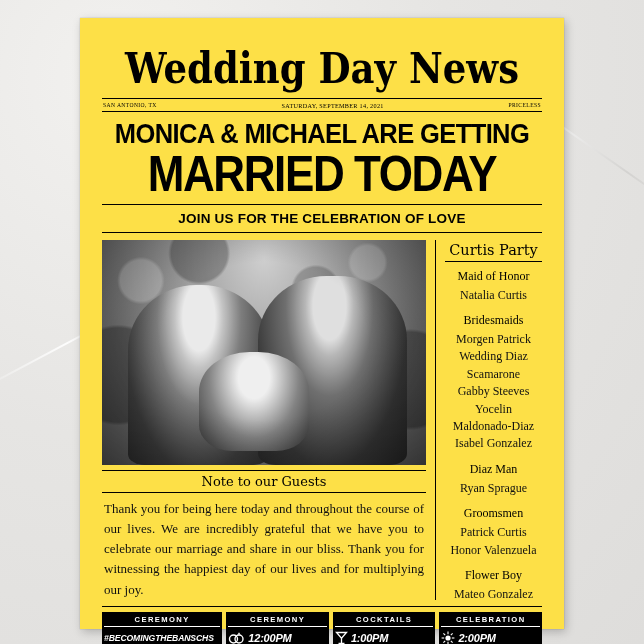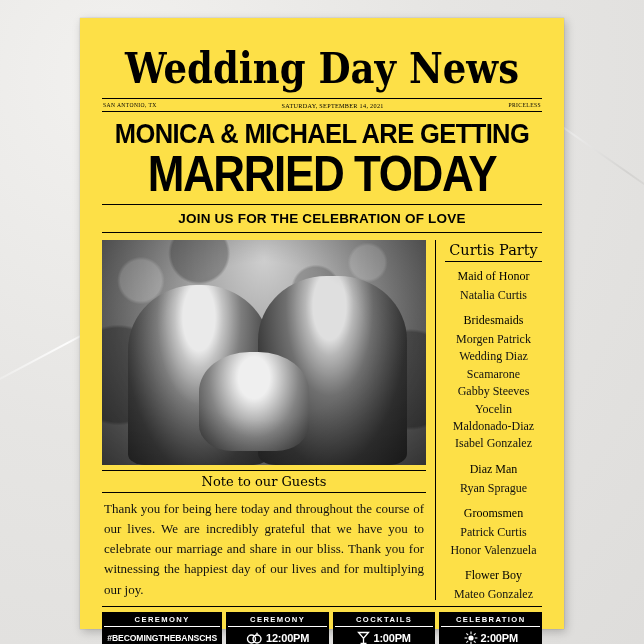--- a/index.html
+++ b/index.html
@@ -246,23 +246,24 @@
     font-size: 7.6px;
     letter-spacing: 1.4px;
     border-bottom: 1px solid #fff;
     padding-bottom: 2.5px;
     margin-bottom: 3px;
     display: block;
   }
   .fcell .fvalrow {
     display: flex;
     align-items: center;
-    justify-content: center;
+    justify-content: flex-start;
     gap: 3px;
     height: 15px;
+    font-style: italic;
   }
   .fcell .fval {
     font-family: "Liberation Sans", sans-serif;
     font-weight: bold;
     font-size: 11px;
     letter-spacing: -0.2px;
   }
   .fcell .fhash {
     font-family: "Liberation Sans", sans-serif;
     font-weight: bold;

